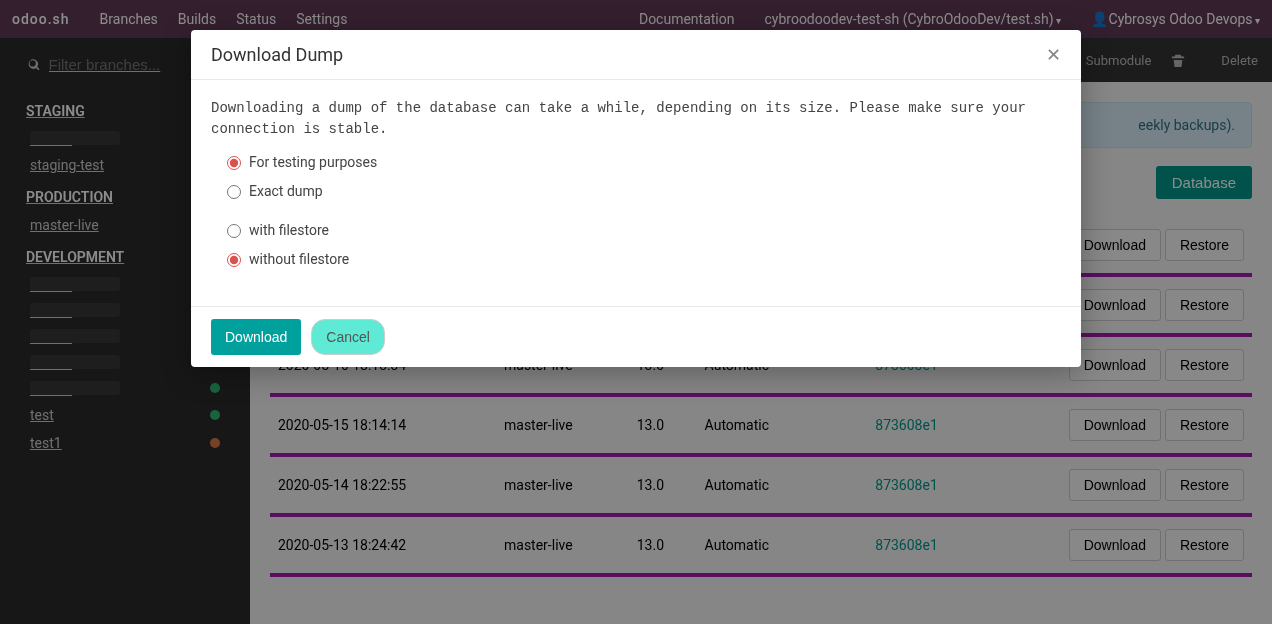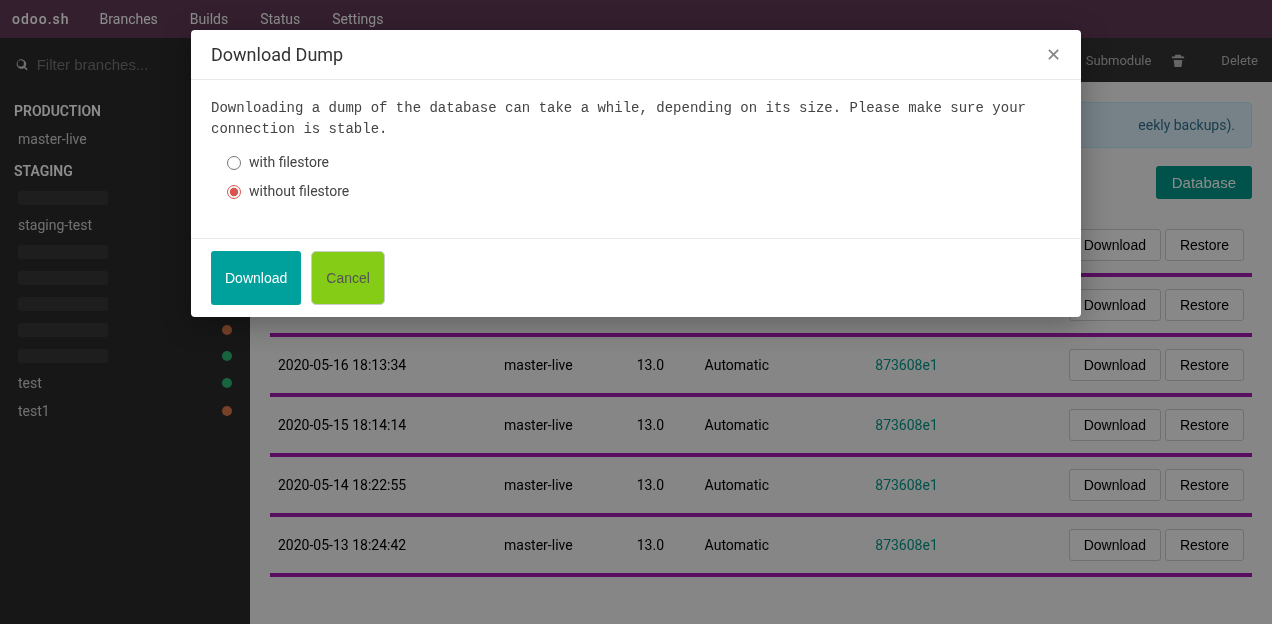--- a/index.html
+++ b/index.html
@@ -15,35 +15,36 @@
   .topbar {
     height: 38px;
     background: #5f3a55;
     color: #fff;
     display: flex;
     align-items: center;
     padding: 0 12px;
     font-size: 14px;
   }
   .topbar .logo { font-weight: 500; letter-spacing: 1px; margin-right: 30px; }
-  .topbar .nav { display: flex; gap: 32px; }
+  .topbar .nav { display: flex; gap: 20px; }
   .topbar .nav span { cursor: pointer; }
   .topbar .spacer { flex: 1; }
   .topbar .right { display: flex; gap: 30px; align-items: center; }
   .topbar .right .caret::after { content: " \25BE"; font-size: 10px; }
   .main {
     display: flex;
     height: calc(100% - 38px);
   }
   .sidebar {
     width: 250px;
     background: #2b2b2b;
     color: #ccc;
-    padding: 10px 4px;
+    padding: 10px 16px;
     overflow-y: auto;
+    text-decoration: underline;
   }
   .sidebar .search-box {
     display: flex;
     align-items: center;
     padding: 8px 12px;
     margin-bottom: 12px;
   }
   .sidebar .search-box input {
     background: transparent;
     border: none;
@@ -196,73 +197,79 @@
   .btn-primary {
     background: #00a09d;
     color: #fff;
     border: none;
     padding: 6px 14px;
     font-size: 14px;
     border-radius: 3px;
     cursor: pointer;
   }
   .btn-secondary {
-    background: #84cc16;
+    background: #5eead4;
     color: #555;
     border: 1px solid #ccc;
-    padding: 18px 14px;
-    font-size: 14px;
-    border-radius: 5px;
+    padding: 9px 14px;
+    font-size: 14px;
+    border-radius: 14px;
     cursor: pointer;
   }
   .icon-svg { width: 14px; height: 14px; fill: currentColor; }
   .user-icon::before { content: "\1F464 "; }
 </style>
 </head>
 <body>
 
 <div class="topbar">
   <span class="logo">odoo.sh</span>
   <div class="nav">
     <span>Branches</span>
     <span>Builds</span>
     <span>Status</span>
     <span>Settings</span>
   </div>
   <div class="spacer"></div>
+  <div class="right">
+    <span>Documentation</span>
+    <span class="caret">cybroodoodev-test-sh (CybroOdooDev/test.sh)</span>
+    <span class="caret user-icon">Cybrosys Odoo Devops</span>
+  </div>
 </div>
 
 <div class="main">
 
   <div class="sidebar">
     <div class="search-box">
       <svg class="icon-svg" viewBox="0 0 16 16">
           <path d="M11.7 10.3a6 6 0 1 0-1.4 1.4l3 3 1.4-1.4-3-3zM6 10a4 4 0 1 1 0-8 4 4 0 0 1 0 8z"></path>
         </svg>
       <input type="text" placeholder="Filter branches..." style="">
     </div>
 
     <div>
-      <div class="section-title">PRODUCTION</div>
-      <div class="branch-item">
-        <span class="lbl">master-live</span>
-      </div>
-    </div>
-
-    <div>
       <div class="section-title">STAGING</div>
       <div class="branch-item blurred">
         <span class="lbl">hidden</span>
       </div>
       <div class="branch-item">
         <span class="lbl">staging-test</span>
       </div>
     </div>
 
     <div>
+      <div class="section-title">PRODUCTION</div>
+      <div class="branch-item">
+        <span class="lbl">master-live</span>
+      </div>
+    </div>
+
+    <div>
+      <div class="section-title">DEVELOPMENT</div>
       <div class="branch-item blurred">
           <span class="lbl">hidden</span>
           <span class="dot orange"></span>
         </div>
       <div class="branch-item blurred">
           <span class="lbl">hidden</span>
           <span class="dot orange"></span>
         </div>
       <div class="branch-item blurred">
           <span class="lbl">hidden</span>
@@ -367,20 +374,30 @@
 <div class="overlay"></div>
 <div class="modal">
   <div class="modal-header">
     <h3>Download Dump</h3>
     <span class="modal-close">✕</span>
   </div>
   <div class="modal-body">
     <p>Downloading a dump of the database can take a while, depending on its size. Please make sure your connection is stable.</p>
     <div class="radio-group">
       <label>
+        <input type="radio" name="purpose" checked="" style="">
+        <span>For testing purposes</span>
+      </label>
+      <label>
+        <input type="radio" name="purpose" style="">
+        <span>Exact dump</span>
+      </label>
+    </div>
+    <div class="radio-group">
+      <label>
         <input type="radio" name="filestore" style="">
         <span>with filestore</span>
       </label>
       <label>
         <input type="radio" name="filestore" checked="" style="">
         <span>without filestore</span>
       </label>
     </div>
   </div>
   <div class="modal-footer">

